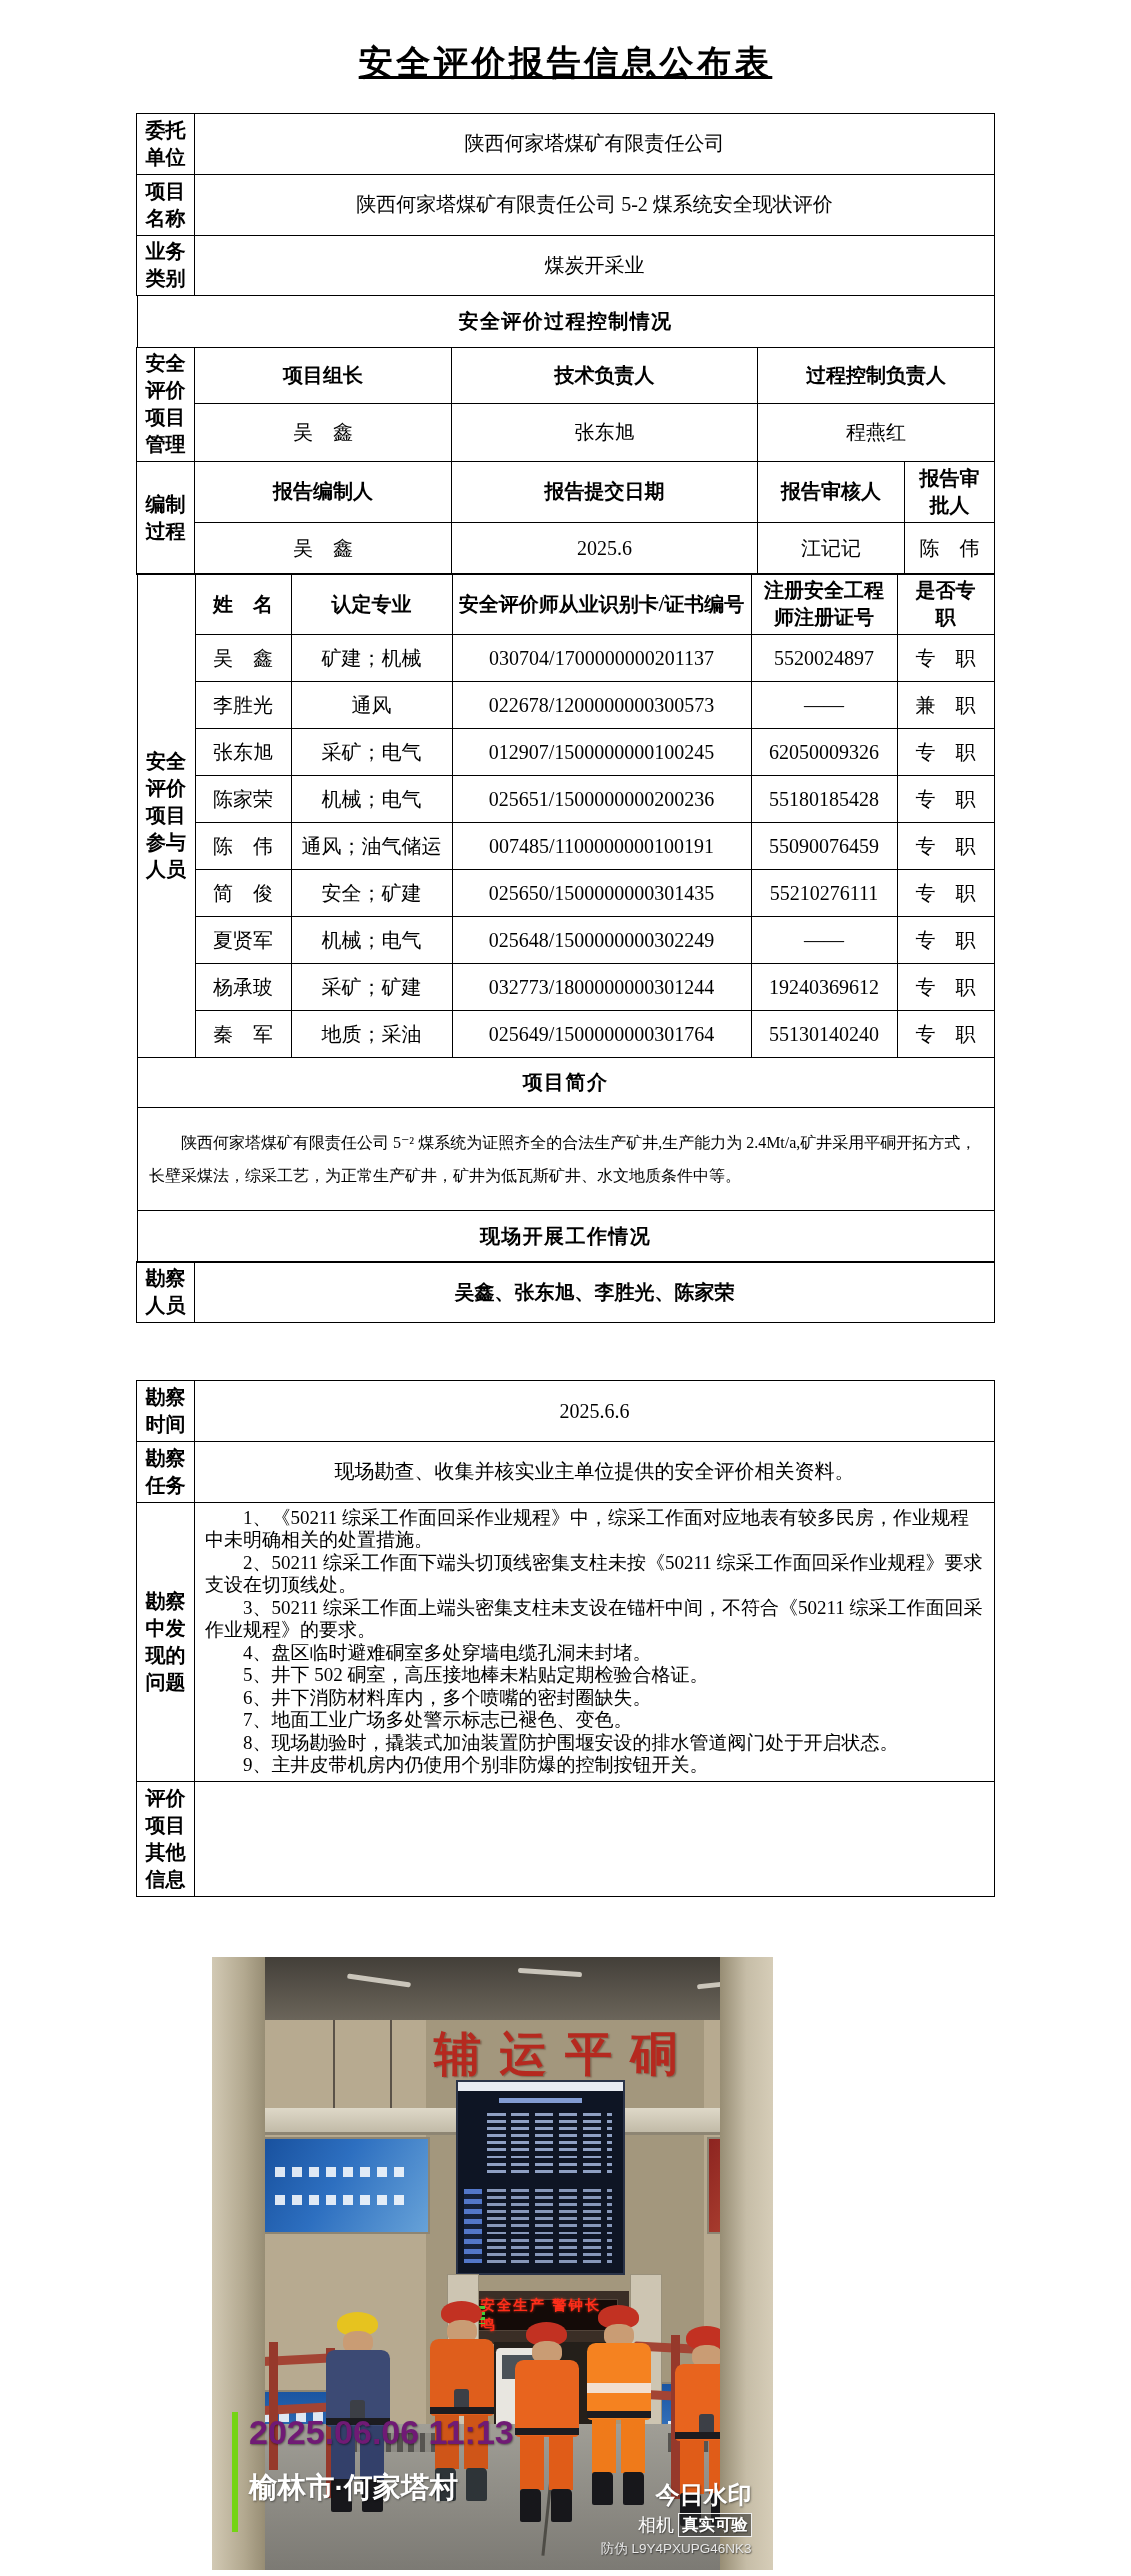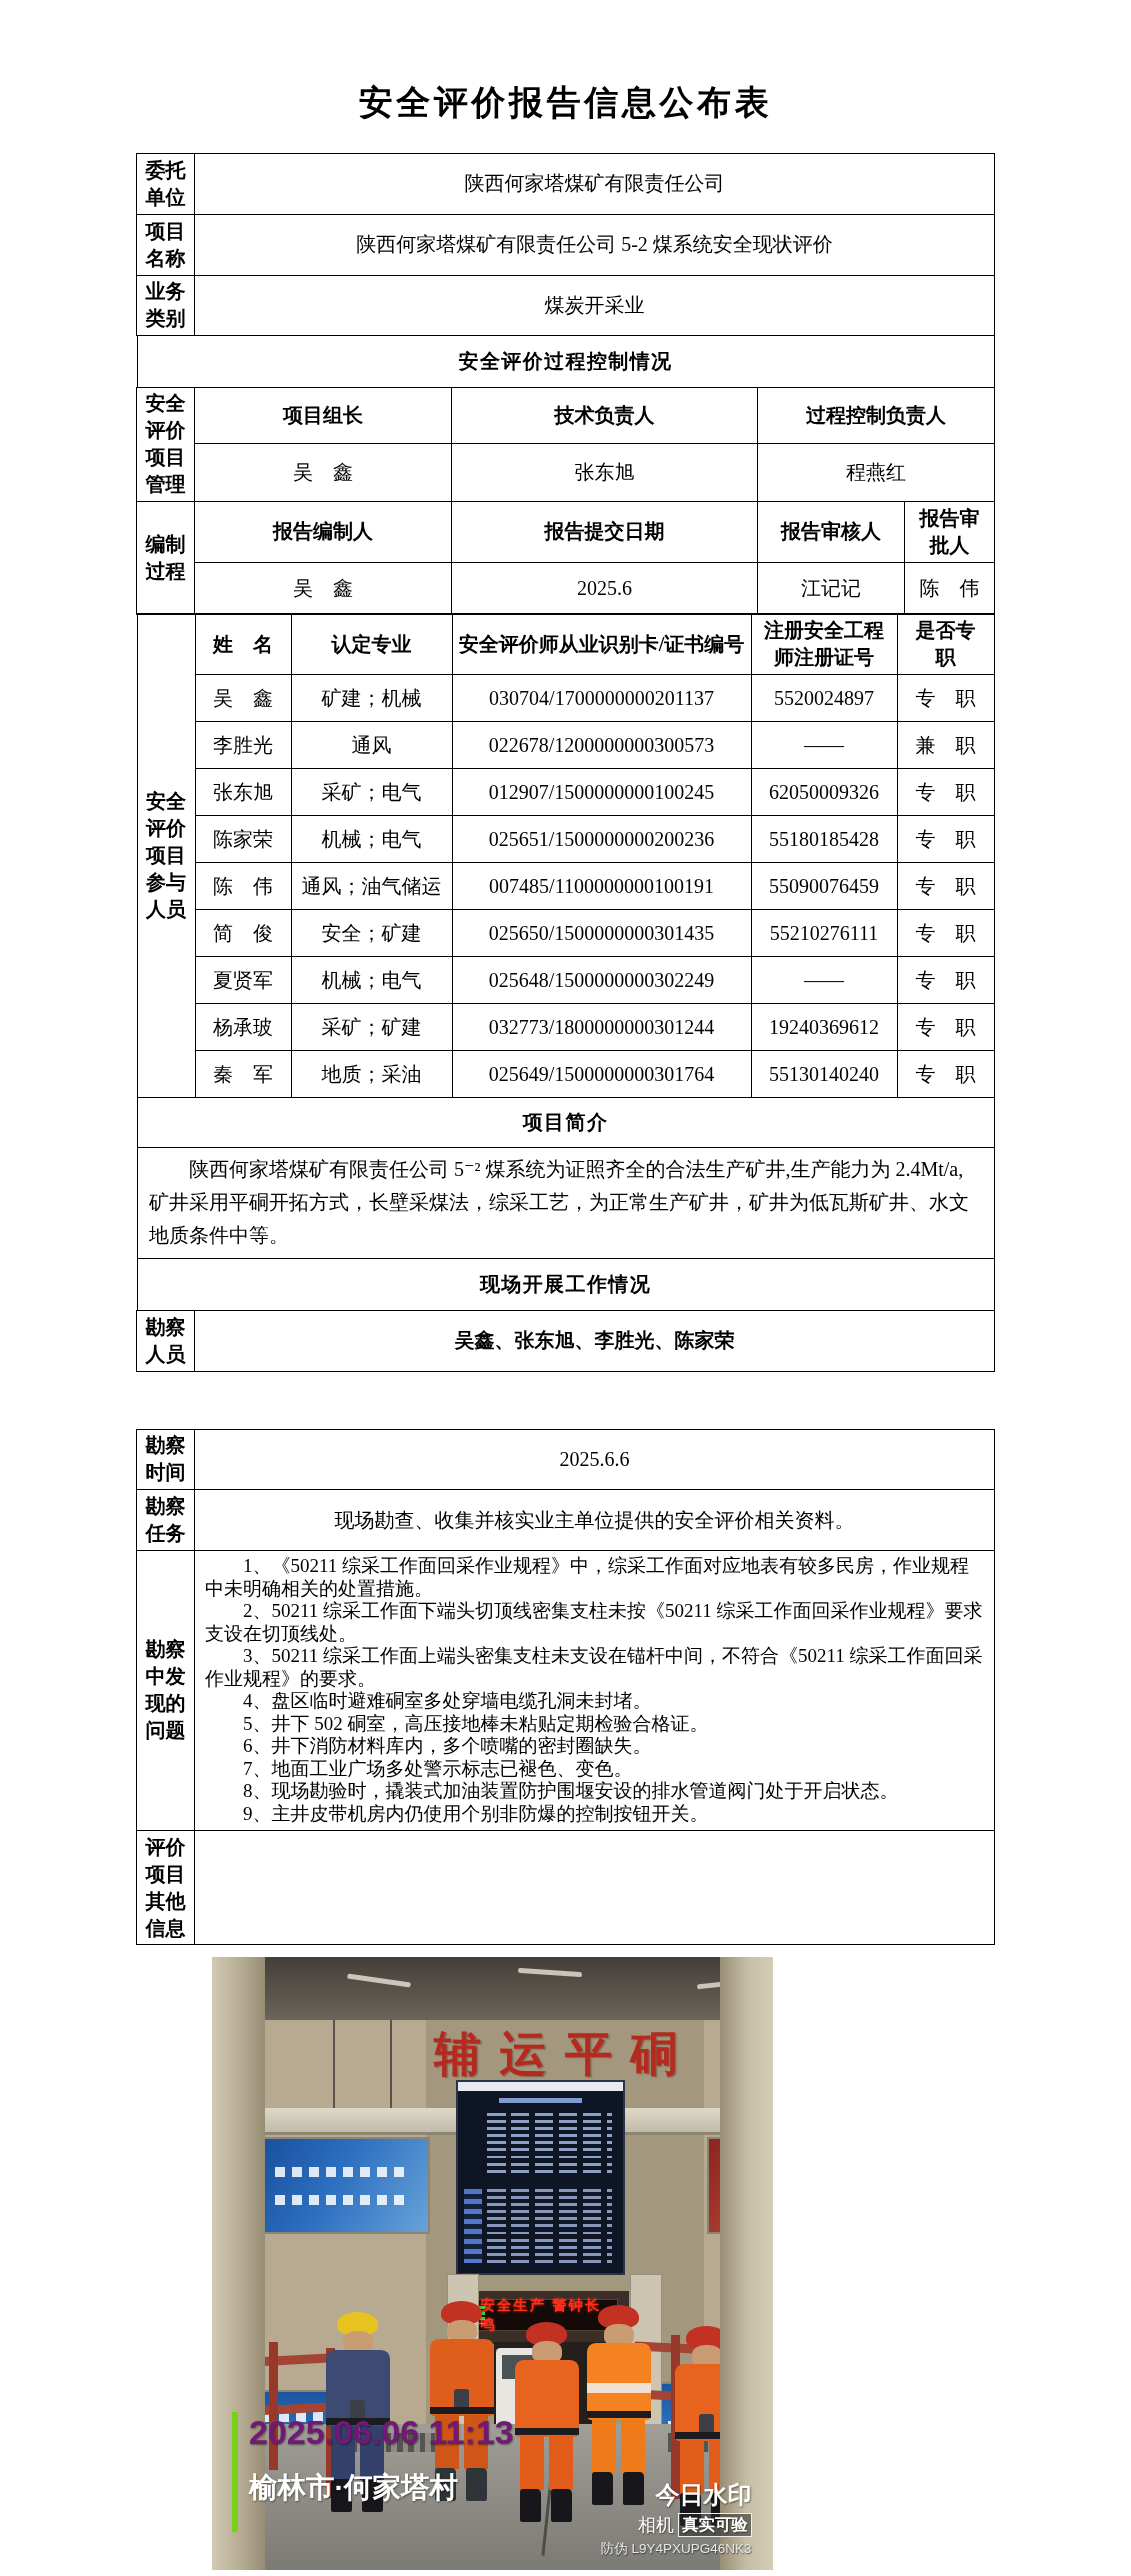--- a/index.html
+++ b/index.html
@@ -1,34 +1,34 @@
 <!DOCTYPE html>
 <html style="font-size:11.4px"><head>
 <meta charset="utf-8">
 <style>
   html,body{margin:0;padding:0;background:#ffffff;}
   body{width:1131px;height:2576px;font-family:"Liberation Serif","DejaVu Serif",serif;color:#000;}
   .page{position:relative;width:1131px;height:2576px;overflow:hidden;background:#fff;}
 
   .doc-title{
-    padding-top:80px;margin:0;text-align:center;
+    padding-top:40px;margin:0;text-align:center;
     font-family:"Liberation Sans","DejaVu Sans",sans-serif;
-    font-weight:bold;font-size:34px;letter-spacing:3.6px;
+    font-weight:bold;font-size:34px;letter-spacing:3.6px;text-decoration:underline;
   }
 
   table{border-collapse:collapse;table-layout:fixed;width:857px;margin:0 auto;}
   table + table{margin-top:-1.4px;}
   td{border:1.4px solid #000;font-size:20px;text-align:center;vertical-align:middle;
      padding:2.9px 5.7px;box-sizing:border-box;word-break:break-all;line-height:1.35;}
   .lbl{font-weight:bold;padding:2.9px 0;}
   .hdr{font-weight:bold;}
   .sec{font-weight:bold;letter-spacing:1.4px;}
   .num{font-family:"Liberation Serif","DejaVu Serif",serif;}
   .t1{margin-top:27px;}
-  .para-cell{text-align:left;text-indent:2em;font-size:20px;line-height:33px;padding:5.7px 11.4px;}
+  .para-cell{text-align:left;text-indent:2em;font-size:16px;line-height:33px;padding:5.7px 11.4px;}
   .problems-cell{text-align:left;padding:4.3px 10px;vertical-align:middle;}
   .problems-cell p{margin:0;font-size:19px;line-height:22.5px;text-indent:2em;}
   .gap{height:57px;}
 
   
   .photo{position:absolute;left:212px;top:1957px;width:561px;height:613px;overflow:hidden;
          background:#b7aa90;}
   .ph-ceiling{position:absolute;left:0;top:0;width:706px;height:63px;
      background:linear-gradient(#433f39,#6b655a);}
   .ph-lamp{position:absolute;width:64px;height:5px;background:#e8e4d8;opacity:.8;border-radius:2.1px;}

